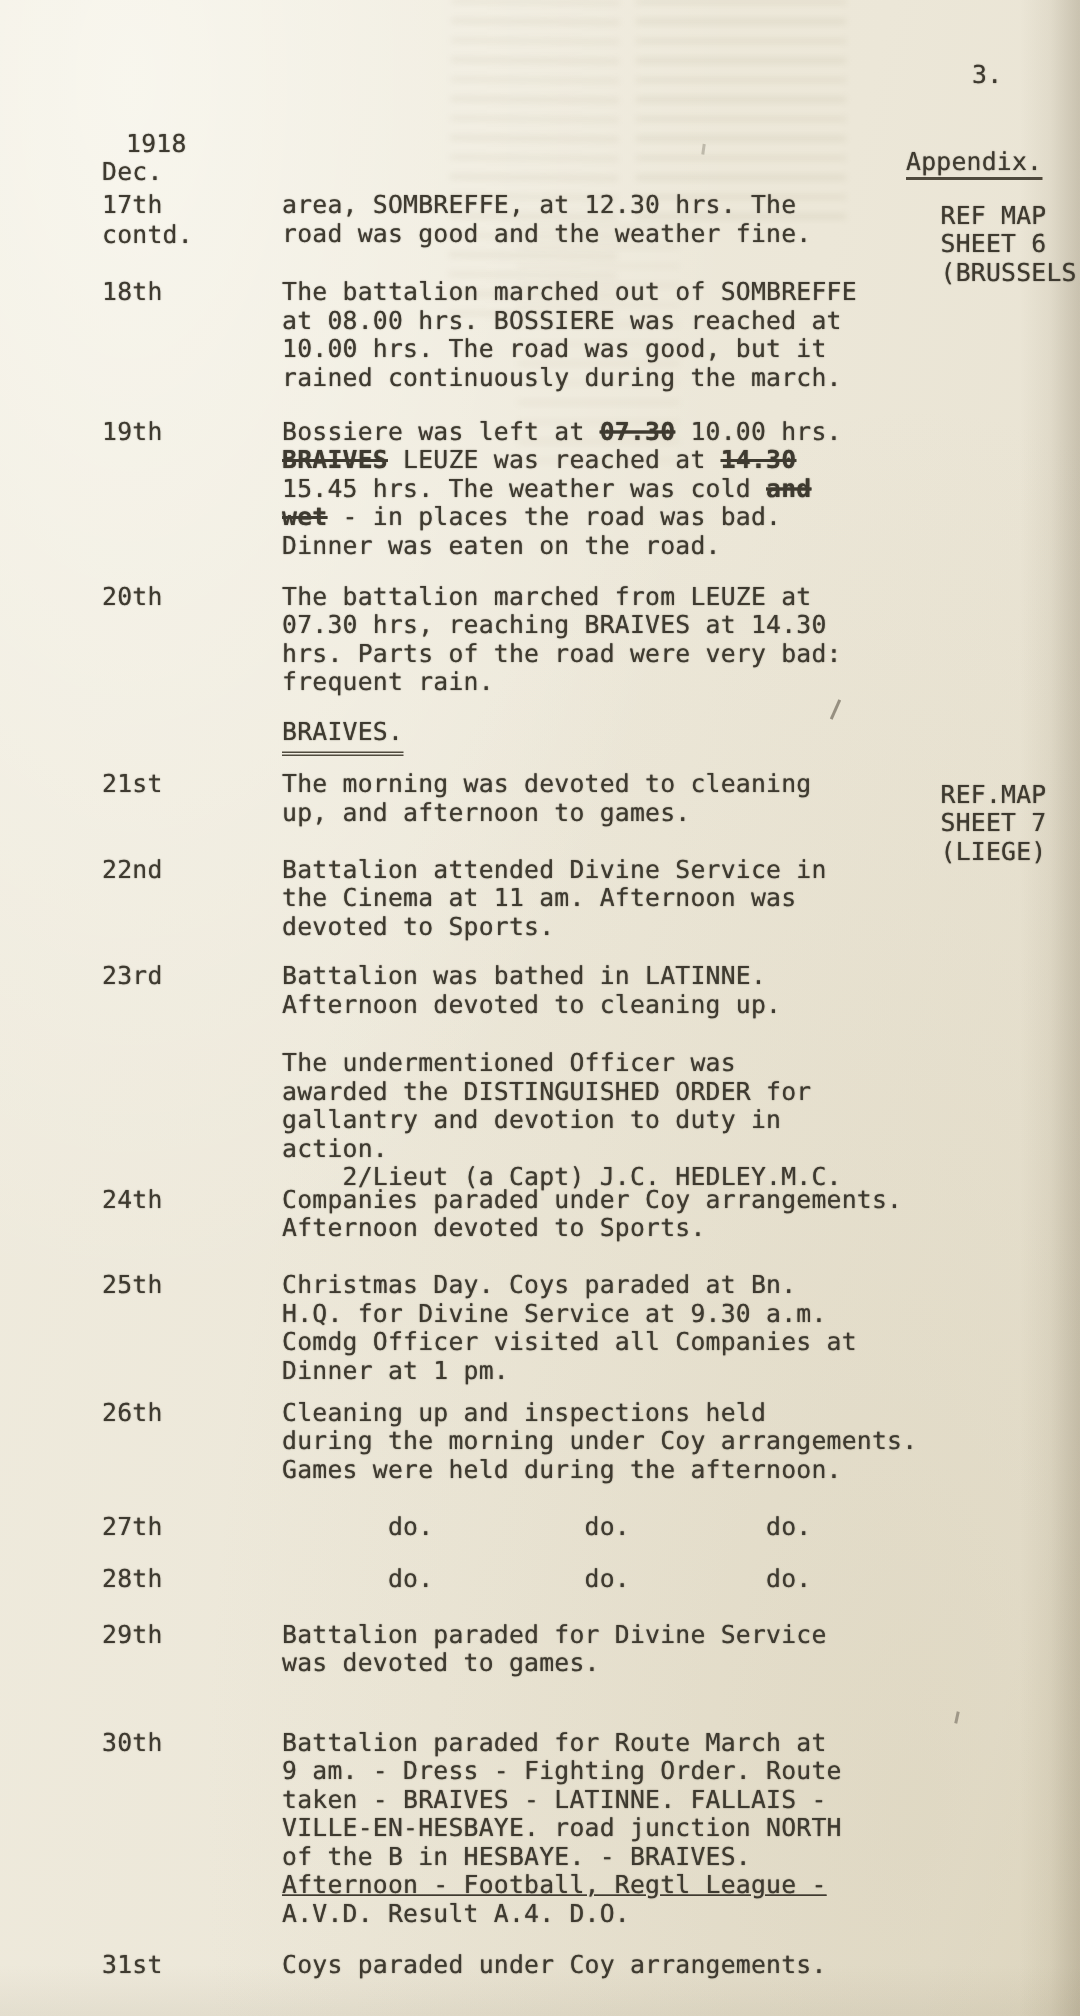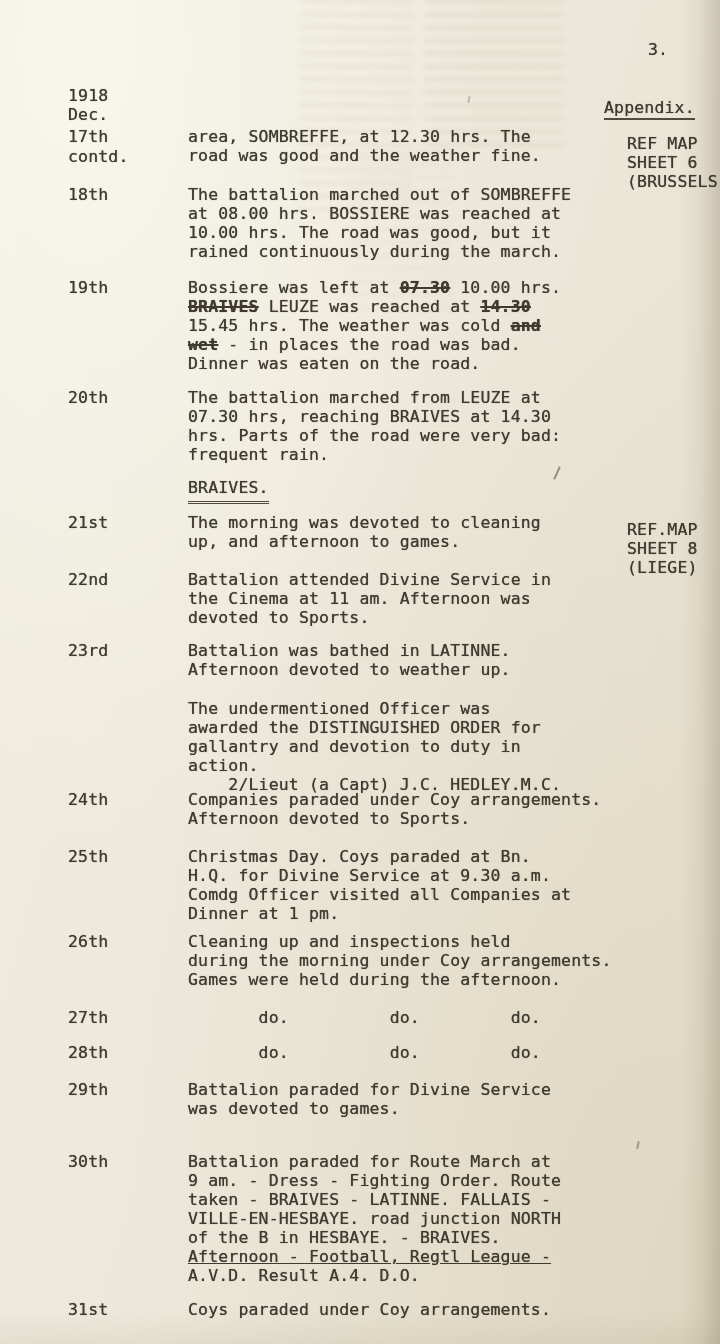--- a/index.html
+++ b/index.html
@@ -32,21 +32,21 @@
     color:#3e3a30;
     font-size:16.5px;
     line-height:19px;
     letter-spacing:.15px;
     text-shadow: 0 0 .8px rgba(62,56,44,.85);
     white-space:pre;
   }
 
   .page-number { left:648px; top:40px; }
   .appendix    { left:604px; top:98px;  border-bottom:2px solid rgba(62,56,44,.9); padding-bottom:1px; }
-  .year  { left:68px; top:86px; }
+  .year  { left:84px; top:86px; }
   .month { left:68px; top:105px; }
 
   .entry { position:absolute; left:0; width:720px; }
   .entry .date      { position:absolute; left:68px;  top:0; }
   .entry .date-note { position:absolute; left:68px;  top:20px; }
   .entry .body      { position:absolute; left:188px; top:0; width:470px; }
   .entry .line      { white-space:pre; }
   .entry .margin    { position:absolute; left:627px; top:7px; }
   .margin div { white-space:pre; }
 
@@ -111,35 +111,35 @@
       </div>
       <div class="entry" style="top: 478px;">
         <div class="body"><span class="tw heading" style="position: relative;">BRAIVES.</span></div>
       </div>
       <div class="entry" style="top: 513px;">
         <div class="tw date">21st</div>
         <div class="body">
           <div class="tw line" style="position: relative;"><span>The morning was devoted to cleaning</span></div>
           <div class="tw line" style="position: relative;"><span>up, and afternoon to games.</span></div>
         </div>
-        <div class="tw margin"><div>REF.MAP</div><div>SHEET 8</div><div>(LIEGE)</div></div>
+        <div class="tw margin"><div>REF.MAP</div><div>SHEET 7</div><div>(LIEGE)</div></div>
       </div>
       <div class="entry" style="top: 570px;">
         <div class="tw date">22nd</div>
         <div class="body">
           <div class="tw line" style="position: relative;"><span>Battalion attended Divine Service in</span></div>
           <div class="tw line" style="position: relative;"><span>the Cinema at 11 am. Afternoon was</span></div>
           <div class="tw line" style="position: relative;"><span>devoted to Sports.</span></div>
         </div>
       </div>
       <div class="entry" style="top: 641px;">
         <div class="tw date">23rd</div>
         <div class="body">
           <div class="tw line" style="position: relative;"><span>Battalion was bathed in LATINNE.</span></div>
-          <div class="tw line" style="position: relative;"><span>Afternoon devoted to weather up.</span></div>
+          <div class="tw line" style="position: relative;"><span>Afternoon devoted to cleaning up.</span></div>
           <div class="tw line" style="position: relative; margin-top: 20px;"><span>The undermentioned Officer was</span></div>
           <div class="tw line" style="position: relative;"><span>awarded the DISTINGUISHED ORDER for</span></div>
           <div class="tw line" style="position: relative;"><span>gallantry and devotion to duty in</span></div>
           <div class="tw line" style="position: relative;"><span>action.</span></div>
           <div class="tw line" style="position: relative;"><span>    2/Lieut (a Capt) J.C. HEDLEY.M.C.</span></div>
         </div>
       </div>
       <div class="entry" style="top: 790px;">
         <div class="tw date">24th</div>
         <div class="body">

